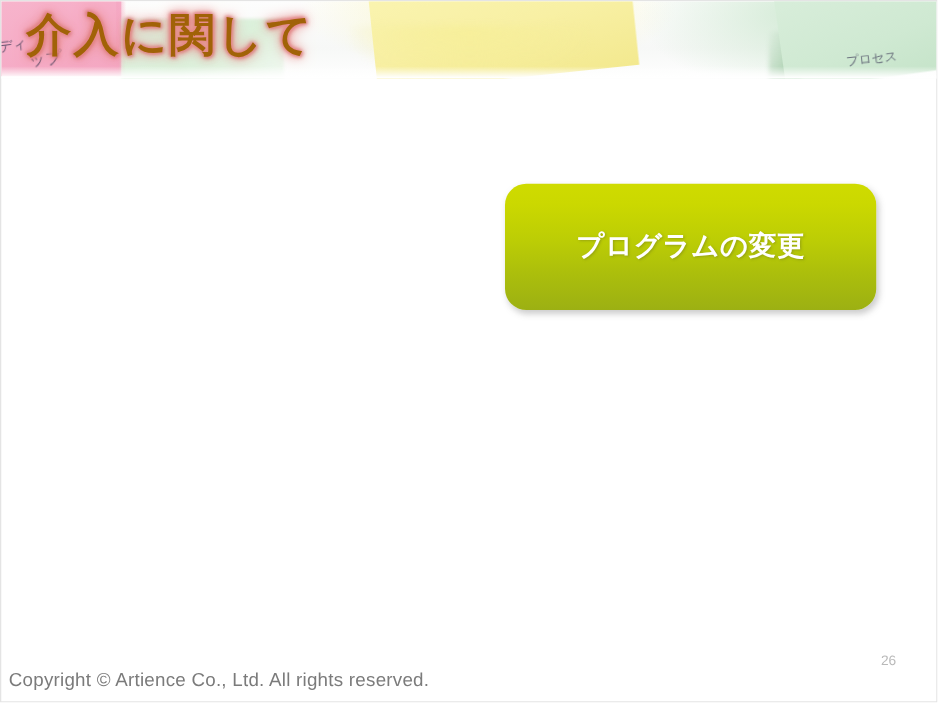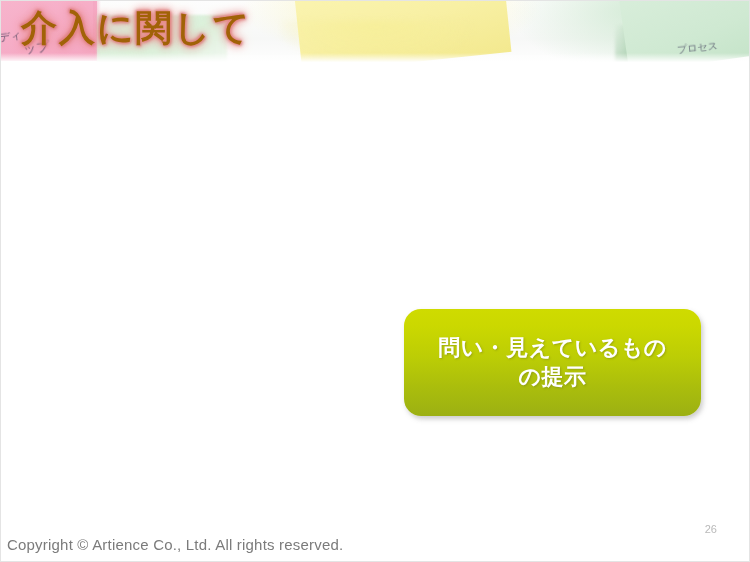--- a/index.html
+++ b/index.html
@@ -210,25 +210,24 @@
     <div class="note-green-right"></div>
     <div class="scribble scribble-3">プロセス</div>
     <div class="banner-fade"></div>
   </div>
 
   <div class="slide-title">介入に関して</div>
 
   <div class="boxes">
 
 
-
-
-    <div class="box box-r2 box-c2">
-      <span class="box-label">問い・見えているもの
-の提示</span>
+    <div class="box box-r1 box-c2">
+      <span class="box-label">プログラムの変更</span>
     </div>
+
+
 
   </div>
 
   <div class="footer-copyright">Copyright © Artience Co., Ltd. All rights reserved.</div>
   <div class="page-number">26</div>
 
 </div>
 
 </body></html>

